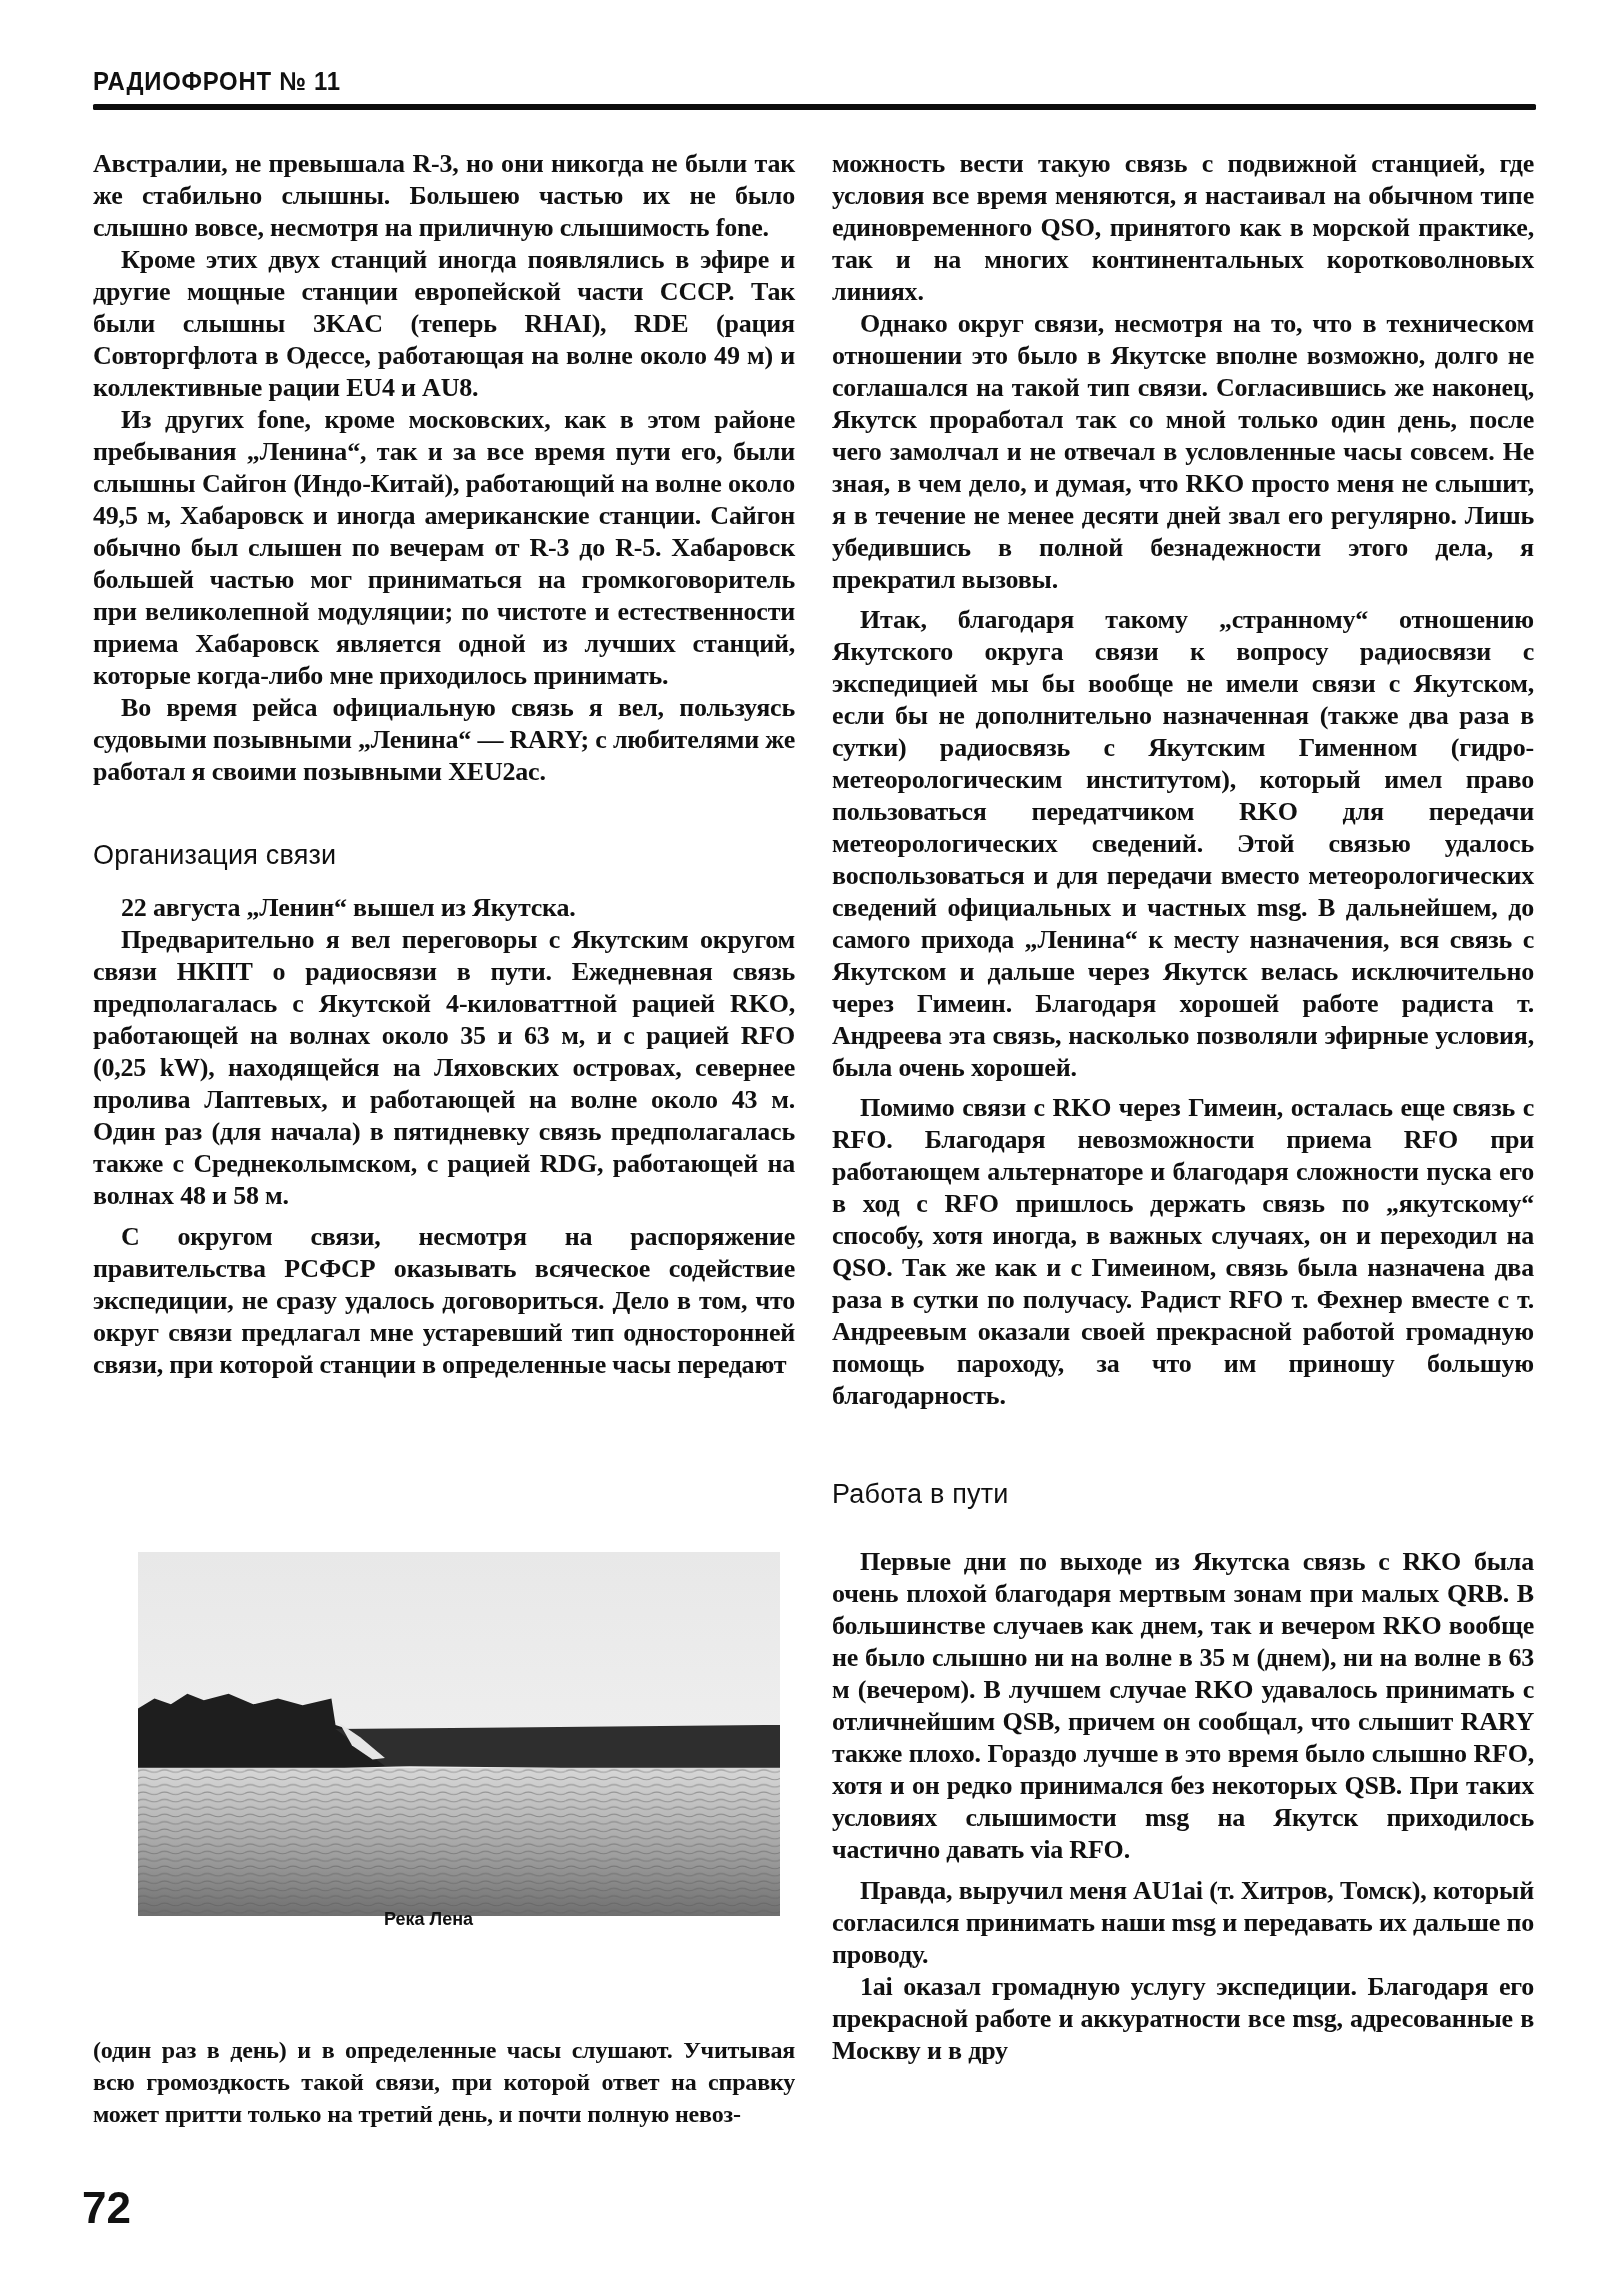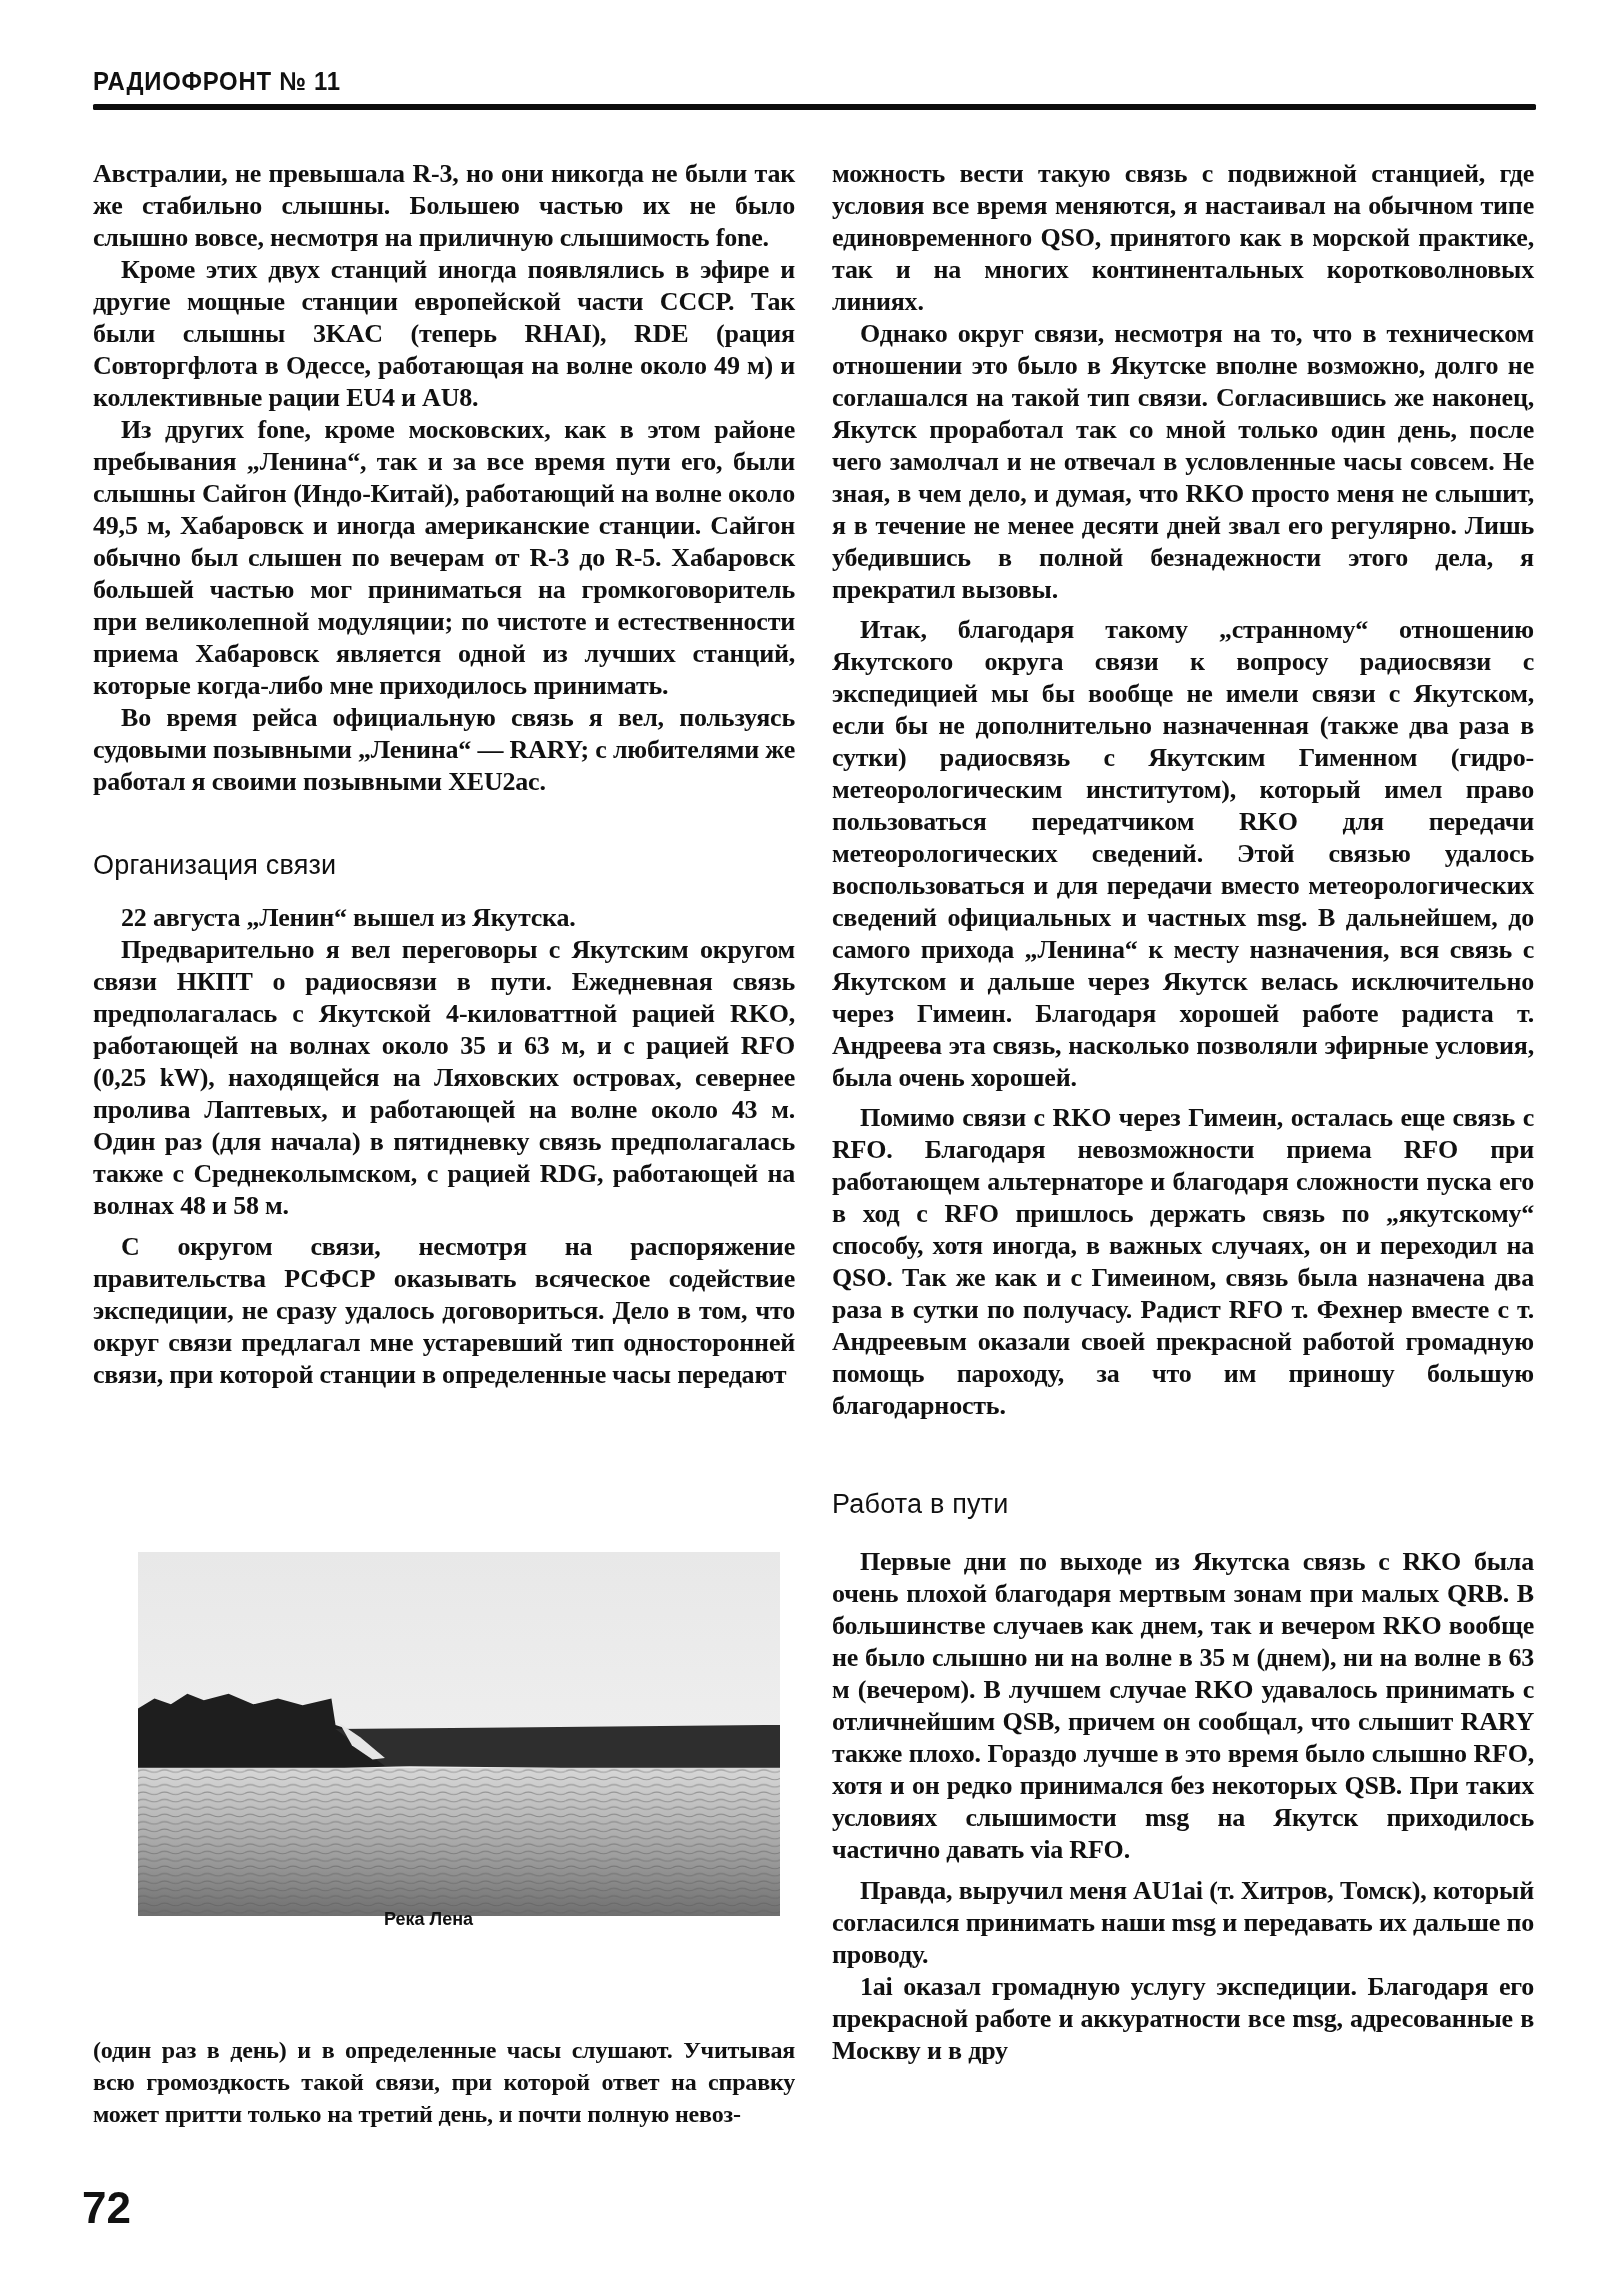--- a/index.html
+++ b/index.html
@@ -11,36 +11,36 @@
       position: absolute; left: 93px; top: 66px;
       font-family: "Liberation Sans", "DejaVu Sans", sans-serif;
       font-weight: bold; font-size: 26px; letter-spacing: 0.8px;
       transform: scaleX(0.92); transform-origin: left;
     }
     .head-rule {
       position: absolute; left: 93px; top: 104px; width: 1443px; height: 5.8px;
       background: #0d0d0d; border-radius: 1.6px;
     }
     .col {
-      position: absolute; top: 158px; width: 702px;
+      position: absolute; top: 148px; width: 702px;
       font-size: 26px; line-height: 32px; text-align: justify;
       font-weight: bold; letter-spacing: -0.2px;
     }
     .col p { margin: 0; text-indent: 28px; }
     .col p.noindent { text-indent: 0; }
     .col p.gap { margin-top: 8.2px; }
     .col-left { left: 93px; }
     .col-right { left: 832px; }
     h2.section {
       font-family: "Liberation Sans", "DejaVu Sans", sans-serif;
       font-size: 27px; font-weight: normal; margin: 0; text-indent: 0;
       letter-spacing: 0.2px;
     }
     #sec1 { margin-top: 51px; margin-bottom: 21.4px; }
-    #sec2 { margin-top: 66px; margin-bottom: 26px; }
+    #sec2 { margin-top: 66px; margin-bottom: 36px; }
 
     .figure {
       position: absolute; left: 138px; top: 1552px; width: 642px; height: 364px;
       overflow: hidden; background: #cfcfcf;
     }
     .figure svg { width: 100%; height: 100%; display: block; }
     .caption {
       position: absolute; left: 0; width: 857px; top: 1909px; text-align: center;
       font-family: "Liberation Sans", "DejaVu Sans", sans-serif;
       font-weight: bold; font-size: 18px;

